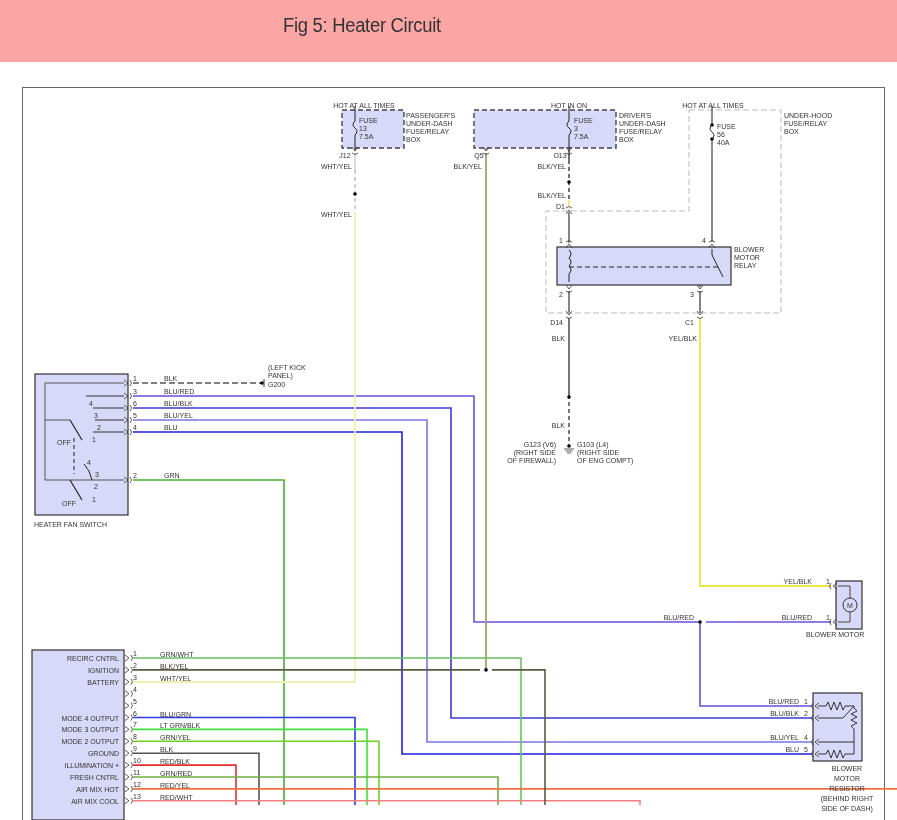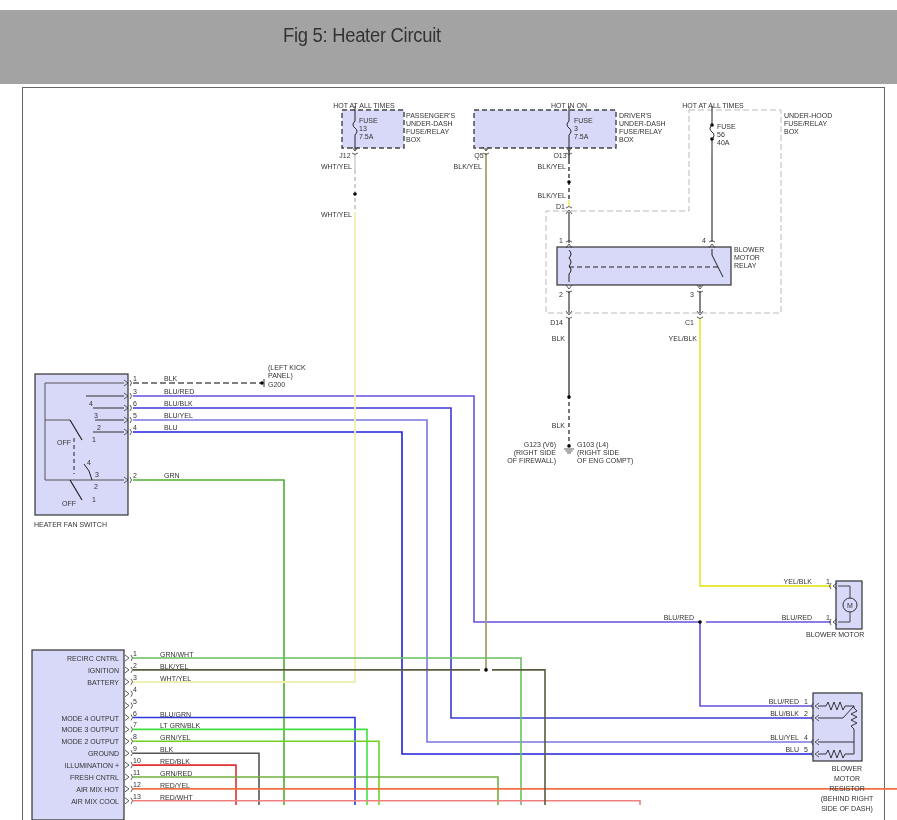--- a/index.html
+++ b/index.html
@@ -1,17 +1,17 @@
 <!DOCTYPE html>
 <html><head>
 <meta charset="utf-8">
 <style>
   html, body { margin: 0; padding: 0; background: #ffffff; }
   body { width: 897px; height: 820px; overflow: hidden; position: relative; font-family: "Liberation Sans", sans-serif; }
-  .header { position: absolute; left: 0; top: 10px; width: 897px; height: 74px; background: #a3a3a3; }
+  .header { position: absolute; left: 0; top: 0; width: 897px; height: 62px; background: #fca5a5; }
   .header-title { position: absolute; left: 283px; top: 14px; font-family: "Liberation Sans Narrow", "Liberation Sans", sans-serif; font-size: 20px; color: #333; letter-spacing: -0.3px; transform: scaleX(0.92); transform-origin: left top; }
   .diagram { position: absolute; left: 0; top: 62px; width: 897px; height: 758px; }
   svg text { font-family: "Liberation Sans", sans-serif; font-size: 7px; fill: #333; }
 </style>
 </head>
 <body>
 
 <div class="header">
   <div class="header-title">Fig 5: Heater Circuit</div>
 </div>

